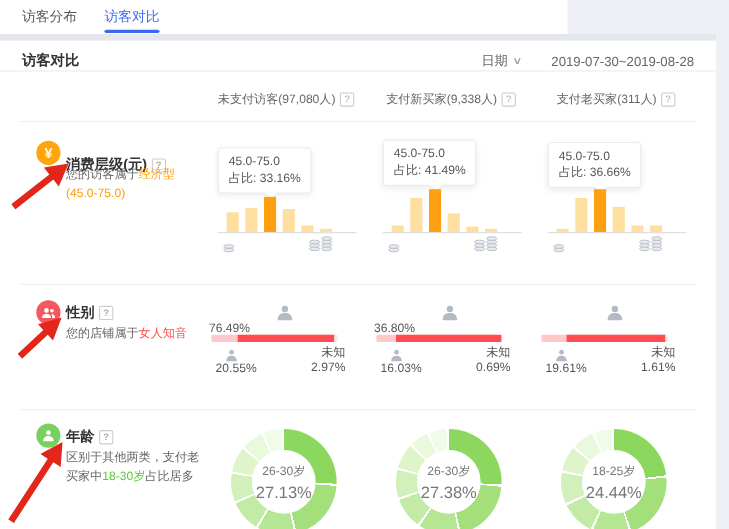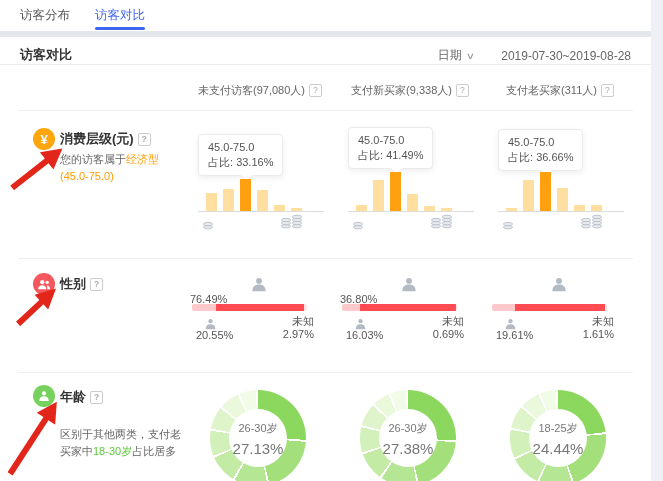--- a/index.html
+++ b/index.html
@@ -1,19 +1,19 @@
 <!DOCTYPE html>
 <html><head>
 <meta charset="utf-8">
 <style>
   html,body{margin:0;padding:0;}
   .page{position:relative;width:663px;height:481px;background:#eef0f6;overflow:hidden;
         font-family:"Liberation Sans","DejaVu Sans",sans-serif;color:#333;}
   
-  .tabbar{position:absolute;left:0;top:0;width:651px;height:31px;background:#fff;}
+  .tabbar{position:absolute;left:0;top:0;width:516px;height:31px;background:#fff;}
   .tab{position:absolute;top:0;height:31px;line-height:31px;font-size:12.5px;color:#555;cursor:pointer;}
   .tab.t0{left:20px;}
   .tab.t1{left:95px;color:#3D66F0;}
   .tab.t1::after{content:"";position:absolute;left:0;right:0;bottom:1px;height:3px;background:#3D66F0;border-radius:2px;}
   .gapband{position:absolute;left:0;top:31px;width:651px;height:6px;background:#e4e7ec;}
   
   .card{position:absolute;left:0;top:37px;width:651px;height:444px;background:#fff;}
   .card-title{position:absolute;left:20px;top:9px;font-size:13px;font-weight:bold;color:#333;}
   .date-area{position:absolute;right:20px;top:10px;font-size:12px;color:#666;display:flex;align-items:center;cursor:pointer;}
   .date-caret{font-size:9px;color:#999;margin-left:5px;transform:scaleX(1.4);}
@@ -102,21 +102,21 @@
     </div>
     <div class="colhead ch2">
       <span>支付老买家(311人)</span><span class="help">?</span>
     </div>
 
     <div class="row row1">
       <div class="hdiv rowdiv" style="top:0;"></div>
       <div class="row-icon ri-money" style="top:18px;">
           <span>¥</span>
         </div>
-      <div class="row-title" style="top:20px;">
+      <div class="row-title" style="top:31px;">
         <span>消费层级(元)</span><span class="help">?</span>
       </div>
       <div class="row-sub" style="top:41px;">
         <span>您的访客属于</span><span class="hl-orange">经济型(45.0-75.0)</span>
       </div>
 
       <div class="cell c0">
         <div class="tooltip tt-top0">
           <div>45.0-75.0</div>
           <div><span>占比:</span>&nbsp;<span>33.16%</span></div>
@@ -208,20 +208,23 @@
         <svg width="14" height="13" viewBox="0 0 24 22">
             <circle cx="9" cy="7" r="3.6" fill="#fff"></circle>
             <path d="M2 19c0-4.6 3.2-6.6 7-6.6s7 2 7 6.6z" fill="#fff"></path>
             <circle cx="17.5" cy="7.5" r="2.8" fill="#fff"></circle>
             <path d="M17 12.6c3.2.3 5.3 2.2 5.3 6.4h-4.2" fill="#fff"></path>
           </svg>
       </div>
       <div class="row-title" style="top:17px;">
         <span>性别</span><span class="help">?</span>
       </div>
+      <div class="row-sub" style="top:37px;">
+        <span>您的店铺属于</span><span class="hl-red">女人知音</span>
+      </div>
 
       <div class="cell c0">
         <div class="g-femicon">
           <svg width="16" height="15" viewBox="0 0 20 19">
               <circle cx="10" cy="5" r="3.7" fill="#b3bac4"></circle>
               <path d="M1.6 18C1.6 11.6 5.5 9.6 10 9.6s8.4 2 8.4 8.4z" fill="#b3bac4"></path>
             </svg>
         </div>
         <div class="g-fempct">76.49%</div>
         <div class="gbar">
@@ -296,21 +299,21 @@
       <div class="hdiv rowdiv" style="top:0;"></div>
       <div class="row-icon ri-age" style="top:13px;">
         <svg width="12" height="12" viewBox="0 0 20 19">
             <circle cx="10" cy="5" r="3.5" fill="#fff"></circle>
             <path d="M2.2 18C2.2 12 6 10 10 10s7.8 2 7.8 8z" fill="#fff"></path>
           </svg>
       </div>
       <div class="row-title" style="top:16px;">
         <span>年龄</span><span class="help">?</span>
       </div>
-      <div class="row-sub" style="top:36px;margin-top:18px;">
+      <div class="row-sub" style="top:36px;">
         <span>区别于其他两类，支付老买家中</span><span class="hl-green">18-30岁</span><span>占比居多</span>
       </div>
 
       <div class="cell c0">
         <div class="donut" style="background: conic-gradient(rgb(140, 215, 93) 0deg, rgb(140, 215, 93) 92.025deg, rgb(255, 255, 255) 92.025deg, rgb(255, 255, 255) 94.625deg, rgb(163, 223, 123) 94.625deg, rgb(163, 223, 123) 165.857deg, rgb(255, 255, 255) 165.857deg, rgb(255, 255, 255) 168.457deg, rgb(180, 230, 147) 168.457deg, rgb(180, 230, 147) 209.161deg, rgb(255, 255, 255) 209.161deg, rgb(255, 255, 255) 211.761deg, rgb(195, 235, 166) 211.761deg, rgb(195, 235, 166) 245.681deg, rgb(255, 255, 255) 245.681deg, rgb(255, 255, 255) 248.281deg, rgb(210, 240, 185) 248.281deg, rgb(210, 240, 185) 278.809deg, rgb(255, 255, 255) 278.809deg, rgb(255, 255, 255) 281.409deg, rgb(223, 244, 202) 281.409deg, rgb(223, 244, 202) 308.545deg, rgb(255, 255, 255) 308.545deg, rgb(255, 255, 255) 311.145deg, rgb(234, 248, 219) 311.145deg, rgb(234, 248, 219) 334.889deg, rgb(255, 255, 255) 334.889deg, rgb(255, 255, 255) 337.489deg, rgb(242, 251, 232) 337.489deg, rgb(242, 251, 232) 357.4deg, rgb(255, 255, 255) 357.4deg, rgb(255, 255, 255) 360deg);">
           <div class="hole"></div>
           <div class="d-label">26-30岁</div>
           <div class="d-value">27.13%</div>
         </div>
       </div>

